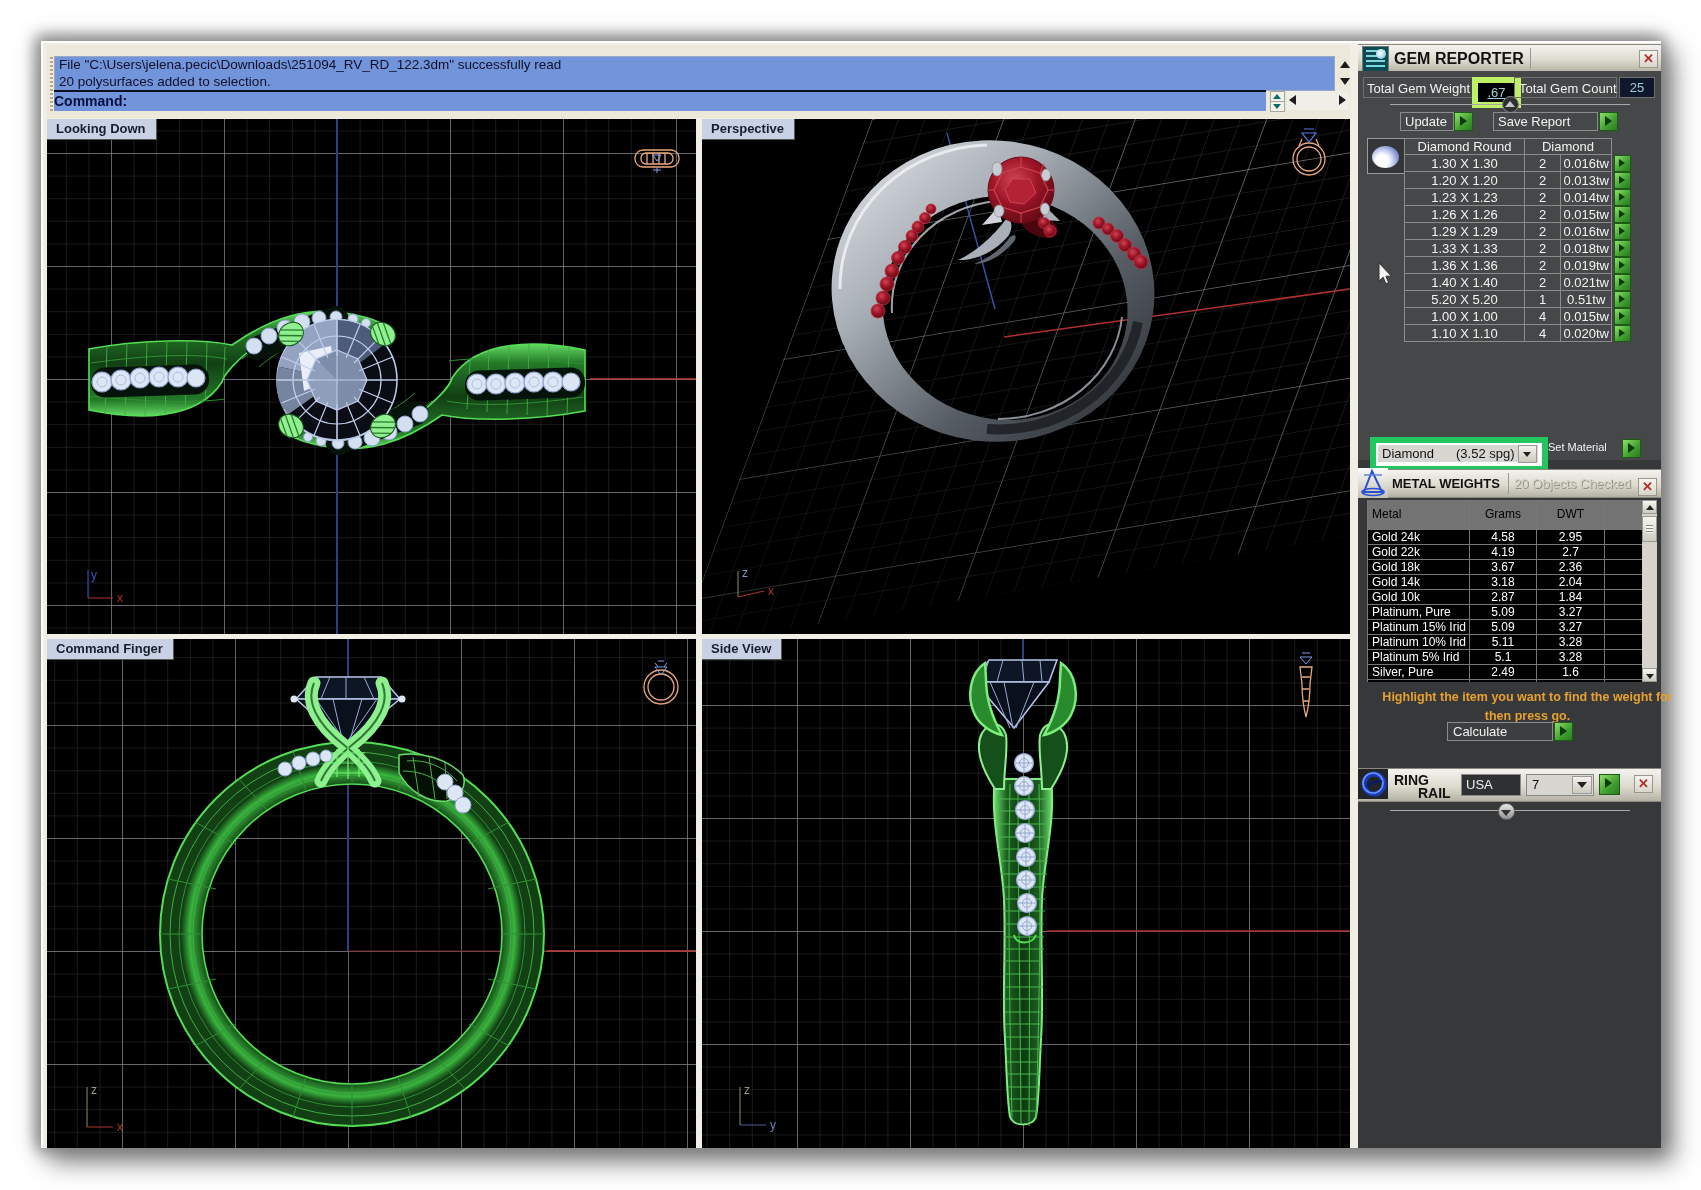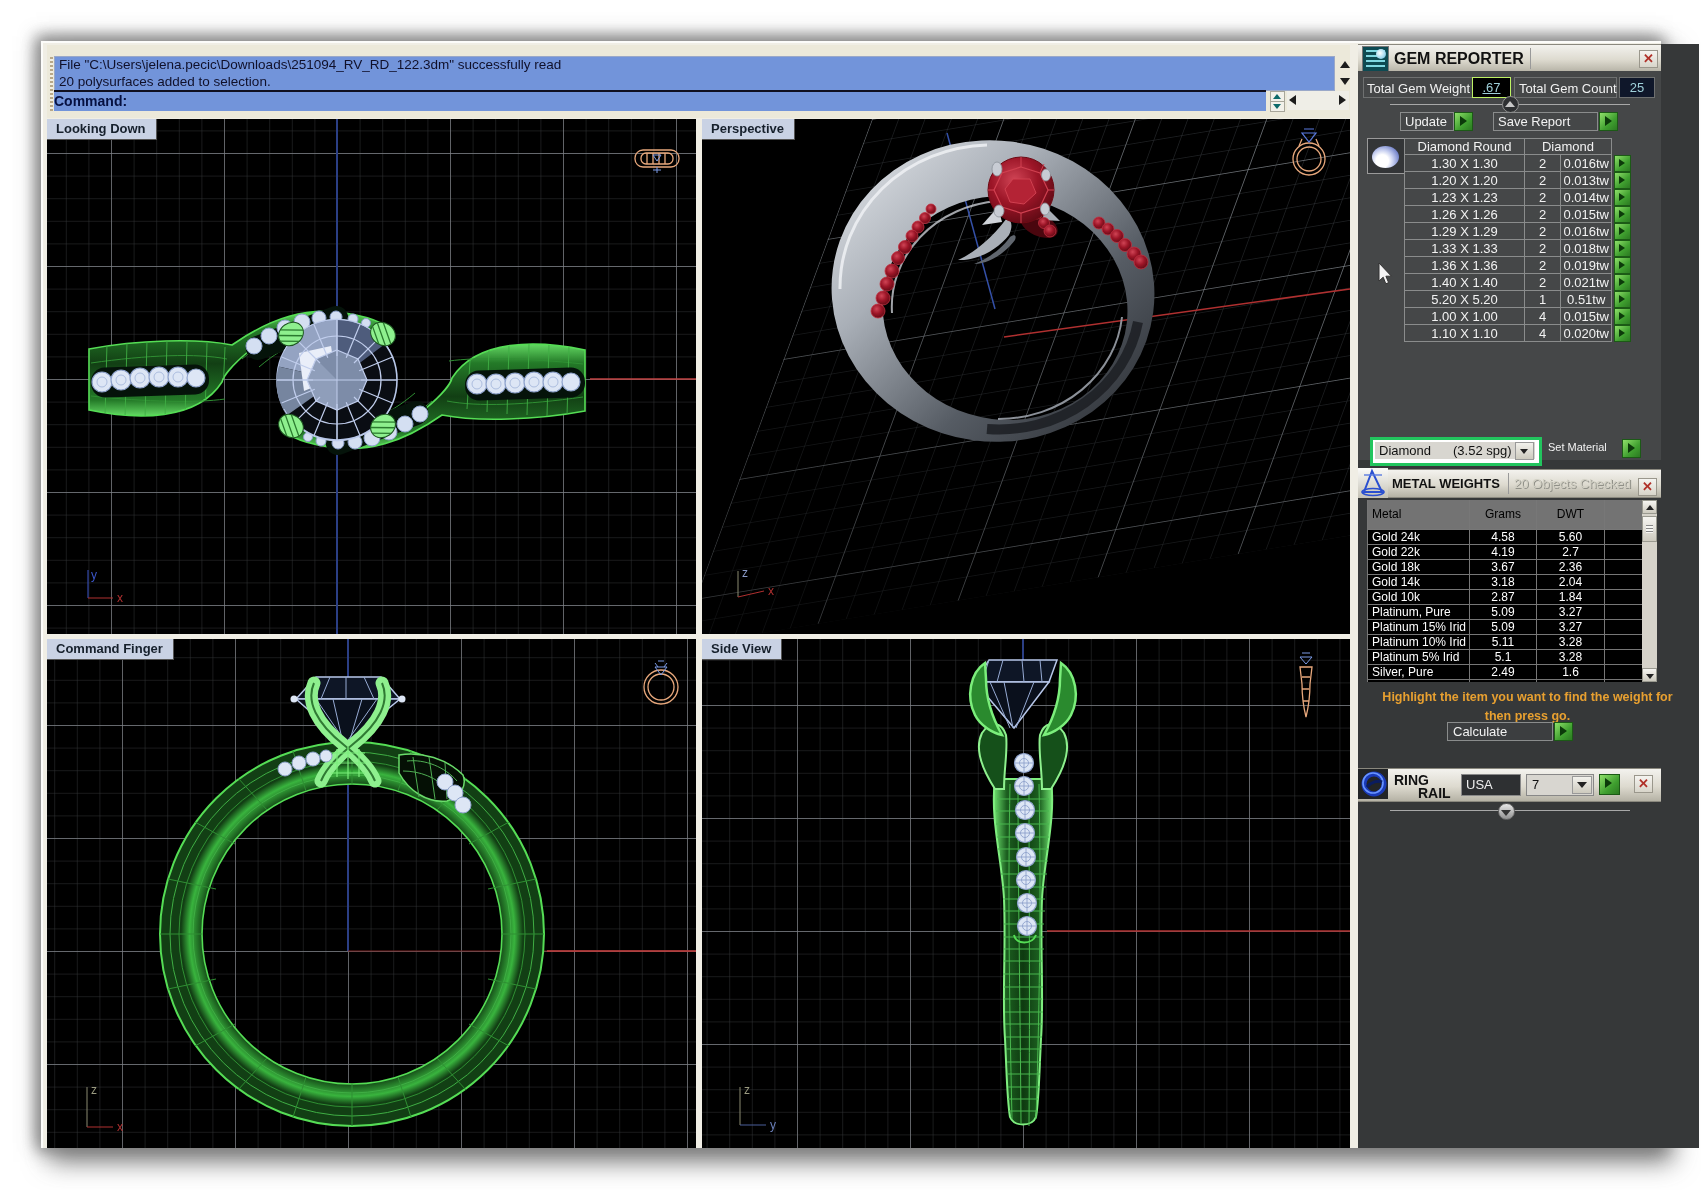--- a/index.html
+++ b/index.html
@@ -9,21 +9,21 @@
 
 #cmdframe{position:absolute;left:6px;top:4px;width:1303px;height:73px;background:#ece9da;}
 #cmdhist{position:absolute;left:7px;top:11px;width:1275px;height:33px;background:#7294da;border:1px solid #9aa8c8;color:#10102a;font-size:13.5px;line-height:16.5px;padding-left:4px;}
 #cmdline{position:absolute;left:7px;top:45px;width:1212px;height:19px;background:#7294da;color:#061040;font-size:14px;font-weight:bold;line-height:19px;border-top:2px solid #101020;}
 .dots{position:absolute;left:3px;top:12px;width:3px;height:54px;background:repeating-linear-gradient(to bottom,#b8a888 0 2px,#f2efe2 2px 4px);}
 
 .vp{position:absolute;background:#000;overflow:hidden;}
 .vp svg{filter:blur(0.4px);}
 .vptab{position:absolute;left:0;top:0;height:20px;background:#c9d2e4;border-right:1px solid #555;border-bottom:1px solid #555;color:#16202c;font-weight:bold;font-size:13px;line-height:20px;padding:0 10px 0 9px;z-index:5;}
 
-#rpanel{position:absolute;left:1317px;top:3px;width:303px;height:1104px;background:#363839;padding-left:38px;}
+#rpanel{position:absolute;left:1317px;top:3px;width:303px;height:1104px;background:#363839;}
 .tbar{position:absolute;left:0;width:303px;height:27px;background:linear-gradient(#f3f2ee,#dddacf 55%,#b5b2a5);border:1px solid #8a887e;border-left:none;border-right:none;}
 .tbar .ttl{position:absolute;left:36px;top:5px;font-size:16px;font-weight:bold;color:#111;}
 .xbtn{position:absolute;width:17px;height:16px;background:linear-gradient(#f5f4f0,#d8d5ca);border:1px solid #9a978c;color:#b03028;font-size:13px;font-weight:bold;text-align:center;line-height:15px;}
 .gbtn{position:absolute;width:17px;height:17px;background:linear-gradient(135deg,#8fe06a,#3f9f2f 60%,#2c7a22);border:1px solid #1c5a16;}
 .gbtn:after{content:"";position:absolute;left:5px;top:3px;border-left:7px solid #0c3a0a;border-top:5px solid transparent;border-bottom:5px solid transparent;}
 .wlab{color:#f2f2f2;font-size:13px;white-space:nowrap;}
 #gemtbl td{border:1px solid #8a8c8c;height:15px;padding:0;text-align:center;}
 #gemtbl td.nb{border:none;width:18px;}
 .gbtn2{position:relative;width:15px;height:15px;margin-left:2px;background:linear-gradient(135deg,#8fe06a,#3f9f2f 60%,#2c7a22);border:1px solid #1c5a16;}
 .gbtn2:after{content:"";position:absolute;left:4px;top:3px;border-left:6px solid #0c3a0a;border-top:4px solid transparent;border-bottom:4px solid transparent;}
@@ -502,21 +502,21 @@
       </div>
       <div class="ttl" style="font-size:16px;">GEM REPORTER</div>
       <div style="position:absolute;left:172px;top:3px;width:1px;height:21px;background:#999;"></div>
       <div class="xbtn" style="right:3px;top:5px;">✕</div>
     </div>
     <div style="position:absolute;left:0;top:27px;width:303px;height:389px;background:#454748;font-size:13px;">
 
       <div style="position:absolute;left:5px;top:6px;width:108px;height:19px;border:1px solid #6e7070;">
           <span class="wlab" style="position:absolute;left:3px;top:3px;">Total Gem Weight</span>
         </div>
-      <div style="position:absolute;left:114px;top:6px;width:37px;height:19px;background:#000;border:1px solid #bef264;color:#9fd0da;text-align:center;line-height:19px;text-decoration:underline;">.67</div>
+      <div style="position:absolute;left:114px;top:6px;width:37px;height:19px;background:#000;border:6px solid #bef264;color:#9fd0da;text-align:center;line-height:19px;text-decoration:underline;">.67</div>
       <div style="position:absolute;left:156px;top:6px;width:101px;height:19px;border:1px solid #6e7070;">
           <span class="wlab" style="position:absolute;left:4px;top:3px;">Total Gem Count</span>
         </div>
       <div style="position:absolute;left:261px;top:6px;width:34px;height:19px;background:#0f172a;border:1px solid #6e7070;color:#9fd0da;text-align:center;line-height:19px;">25</div>
 
       <div style="position:absolute;left:32px;top:33px;width:240px;height:1px;background:#a8a8a8;"></div>
       <div style="position:absolute;left:144px;top:25px;width:15px;height:15px;border-radius:50%;background:#2e3032;border:1px solid #909090;">
         <div style="position:absolute;left:2px;top:4px;border-bottom:6px solid #c8c8c8;border-left:5px solid transparent;border-right:5px solid transparent;"></div>
         </div>
 
@@ -629,21 +629,21 @@
               </td>
             </tr>
       </tbody>
         </table>
     </div>
 
     <svg style="position:absolute;left:20px;top:218px;z-index:20;" width="16" height="24" viewBox="0 0 16 24">
       <path d="M1,1 L1,19 L5.2,15.2 L7.8,21.8 L10.6,20.6 L7.9,14.2 L13.4,14.2 Z" fill="#f4f4f4" stroke="#333" stroke-width="1"></path>
     </svg>
 
-    <div style="position:absolute;left:12px;top:393px;width:166px;height:23px;background:#fff;border:3px solid #22c55e;">
+    <div style="position:absolute;left:12px;top:393px;width:166px;height:23px;background:#fff;border:6px solid #22c55e;">
       <div style="position:absolute;left:2px;top:2px;width:160px;height:17px;background:#d8d6d0;color:#111;font-size:13px;line-height:17px;">
         <span style="margin-left:4px;">Diamond</span><span style="margin-left:22px;">(3.52 spg)</span>
         <div style="position:absolute;right:1px;top:0px;width:17px;height:16px;background:linear-gradient(#f2f1ec,#cdcabe);border:1px solid #999;">
           <div style="position:absolute;left:4px;top:6px;border-top:5px solid #222;border-left:4px solid transparent;border-right:4px solid transparent;"></div>
           </div>
       </div>
     </div>
     <div style="position:absolute;left:188px;top:394px;width:74px;height:20px;">
         <span class="wlab" style="position:absolute;left:2px;top:3px;font-size:11px;white-space:nowrap;">Set Material</span>
       </div>
@@ -668,21 +668,21 @@
         <tbody>
             <tr style="background:#737373;color:#000;height:29px;">
               <td style="width:97px;text-align:left;padding-left:4px;">Metal</td>
               <td style="width:66px;">Grams</td>
               <td style="width:67px;">DWT</td>
               <td style="width:45px;"></td>
             </tr>
         <tr>
               <td class="l">Gold 24k</td>
               <td>4.58</td>
-              <td>5.60</td>
+              <td>2.95</td>
               <td></td>
             </tr>
         <tr>
               <td class="l">Gold 22k</td>
               <td>4.19</td>
               <td>2.7</td>
               <td></td>
             </tr>
         <tr>
               <td class="l">Gold 18k</td>

